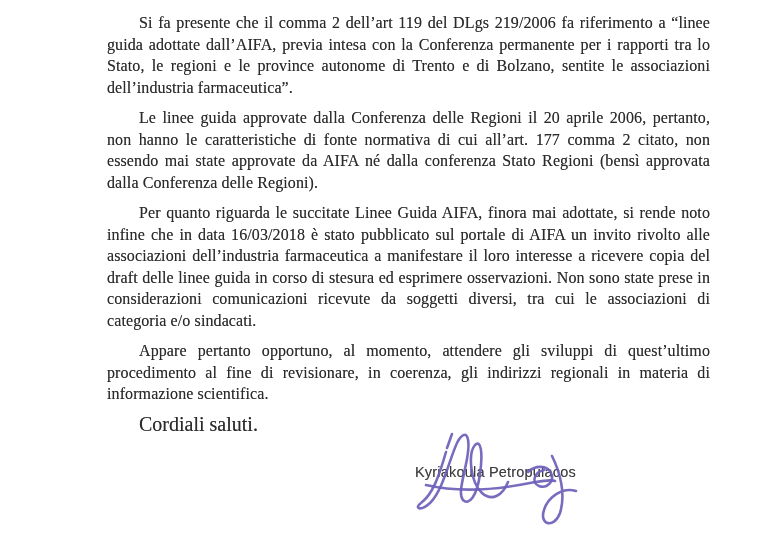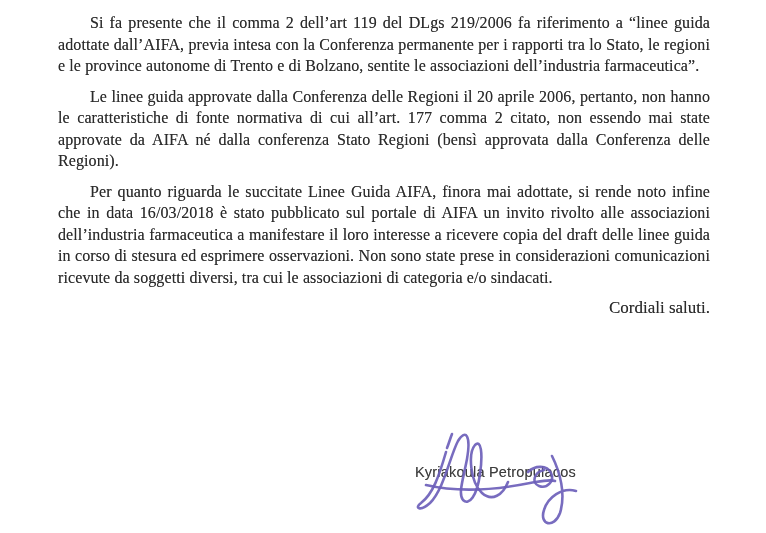--- a/index.html
+++ b/index.html
@@ -12,41 +12,40 @@
   body{
     width:766px;height:533px;
     background:var(--paper);
     font-family:"Liberation Serif", serif;
     overflow:hidden;
   }
   .page{
     position:relative;
     width:766px;height:533px;
     box-sizing:border-box;
-    padding:12px 56px 0 58px;
+    padding:12px 56px 0 107px;
     background:var(--paper);
   }
   .para{
     margin:0 0 9px 0;
     text-align:justify;
     text-indent:32px;
     font-size:16px;
     line-height:21.5px;
     color:var(--ink);
     letter-spacing:0.1px;
     text-shadow:0 0 0.4px rgba(0,0,0,0.45);
   }
   .closing{
     margin:8px 0 0 0;
     text-indent:32px;
-    font-size:17px;
+    font-size:20px;
     line-height:21.5px;
     color:var(--ink);
     text-shadow:0 0 0.4px rgba(0,0,0,0.45);
-    text-align:right;
   }
   .signature-block{
     position:absolute;
     left:400px;
     top:420px;
     width:230px;
     height:113px;
   }
   .signatory-name{
     position:absolute;
@@ -80,20 +79,21 @@
 <body>
 
 <div class="page">
 
   <p class="para">Si fa presente che il comma 2 dell’art 119 del DLgs 219/2006 fa riferimento a “linee guida adottate dall’AIFA, previa intesa con la Conferenza permanente per i rapporti tra lo Stato, le regioni e le province autonome di Trento e di Bolzano, sentite le associazioni dell’industria farmaceutica”.</p>
 
   <p class="para">Le linee guida approvate dalla Conferenza delle Regioni il 20 aprile 2006, pertanto, non hanno le caratteristiche di fonte normativa di cui all’art. 177 comma 2 citato, non essendo mai state approvate da AIFA né dalla conferenza Stato Regioni (bensì approvata dalla Conferenza delle Regioni).</p>
 
   <p class="para">Per quanto riguarda le succitate Linee Guida AIFA, finora mai adottate, si rende noto infine che in data 16/03/2018 è stato pubblicato sul portale di AIFA un invito rivolto alle associazioni dell’industria farmaceutica a manifestare il loro interesse a ricevere copia del draft delle linee guida in corso di stesura ed esprimere osservazioni. Non sono state prese in considerazioni comunicazioni ricevute da soggetti diversi, tra cui le associazioni di categoria e/o sindacati.</p>
 
+  <p class="para">Appare pertanto opportuno, al momento, attendere gli sviluppi di quest’ultimo procedimento al fine di revisionare, in coerenza, gli indirizzi regionali in materia di informazione scientifica.</p>
 
   <p class="closing">Cordiali saluti.</p>
 
   <div class="signature-block">
     <span class="signatory-name">Kyriakoula Petropulacos</span>
 
     <svg class="signature-svg" viewBox="0 0 210 111" xmlns="http://www.w3.org/2000/svg">
 
       <path d="M44,12 C42,17 41,21 39,26"></path>
 

